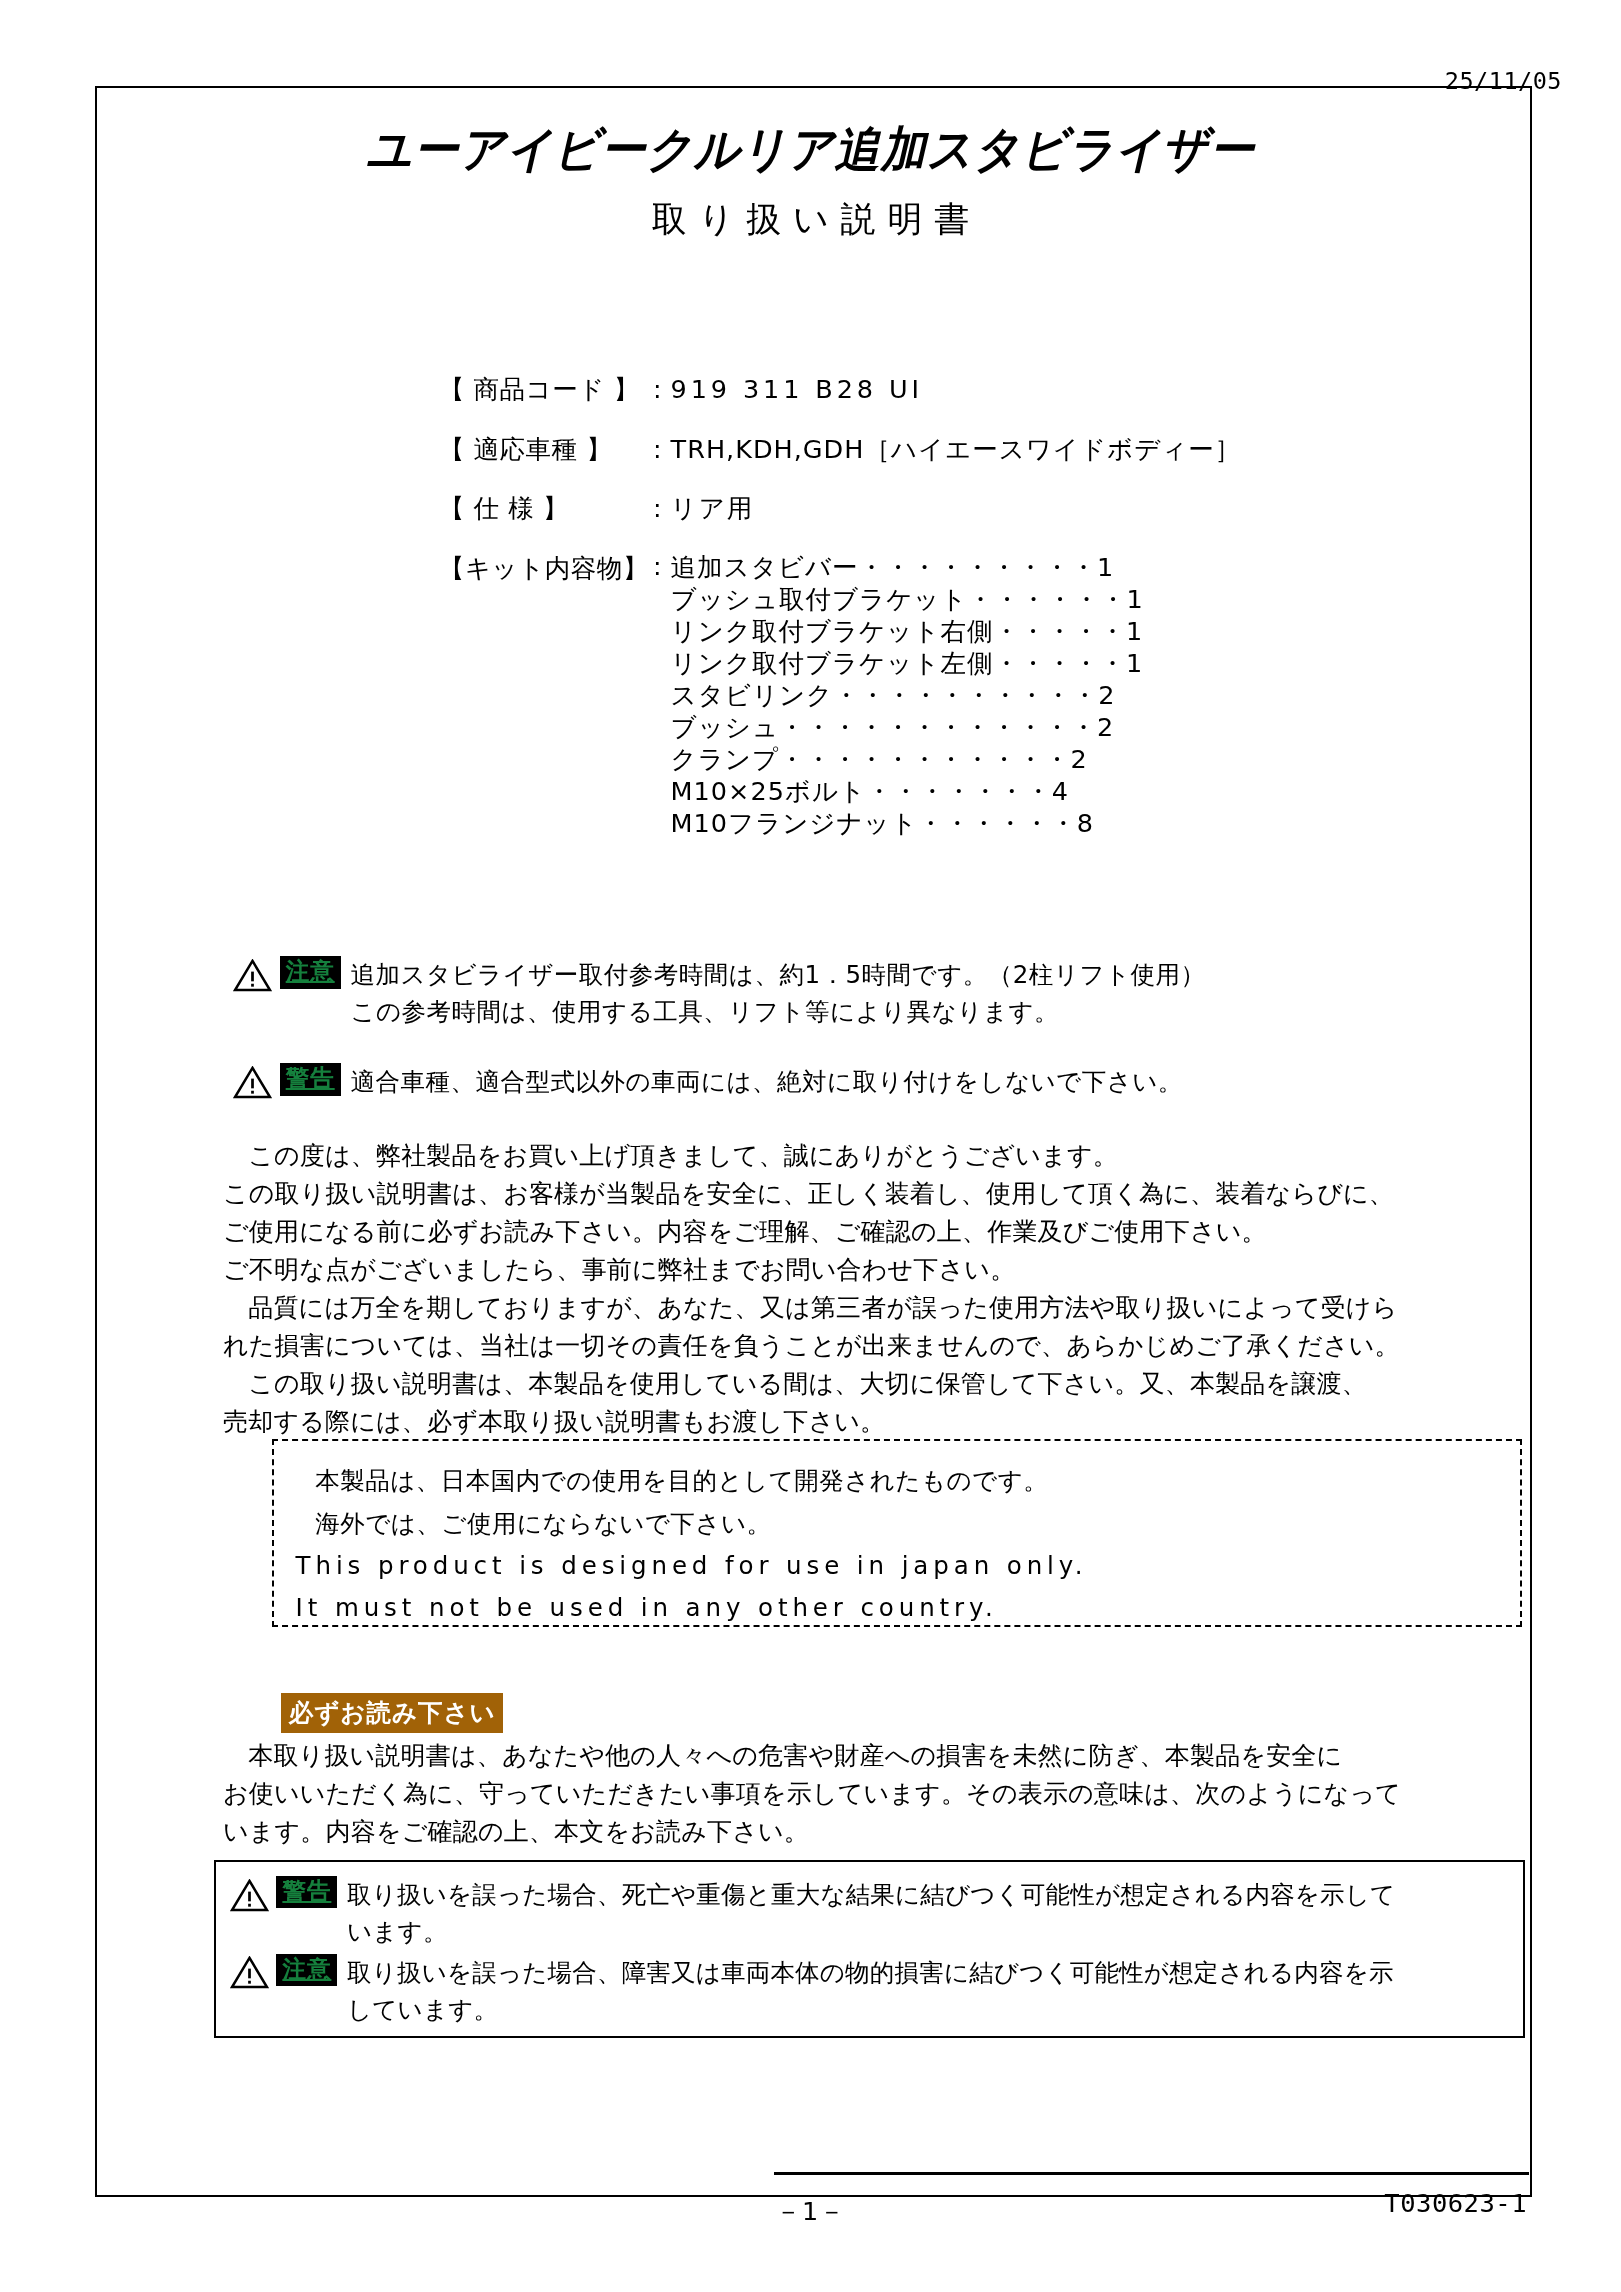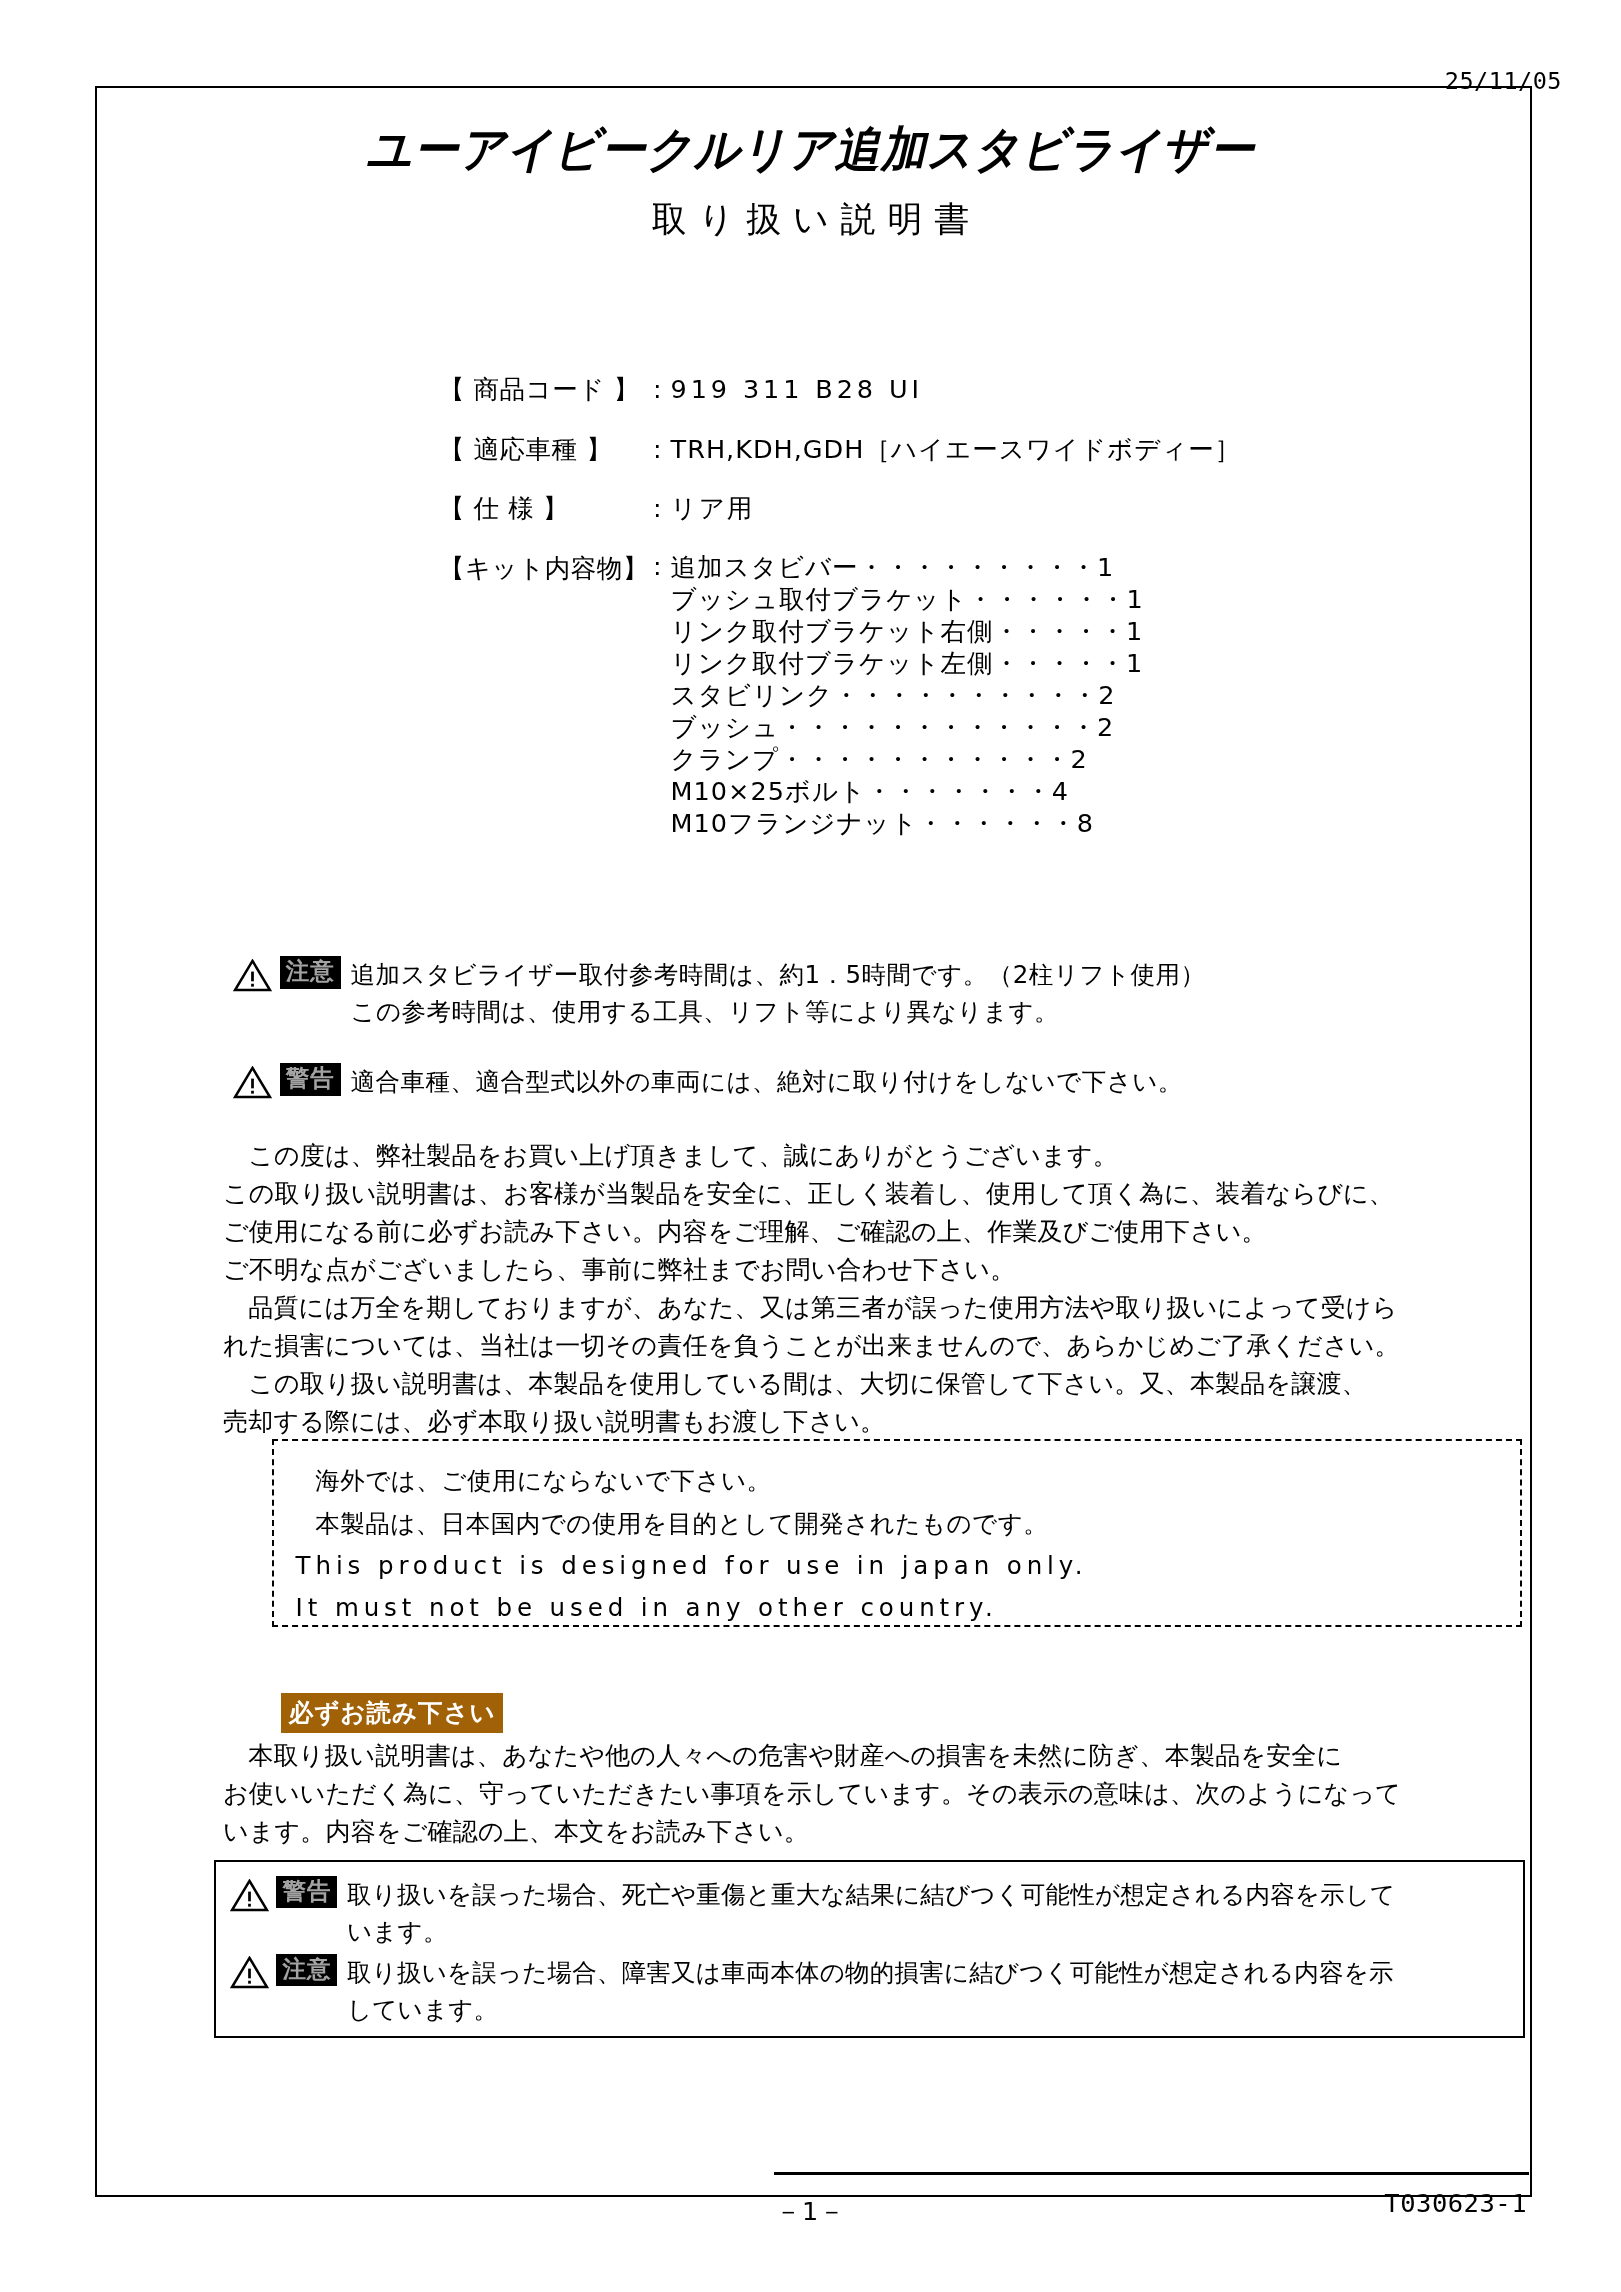--- a/index.html
+++ b/index.html
@@ -123,28 +123,29 @@
   .tri-icon {
     flex: 0 0 auto;
     width: 39px;
     height: 33px;
     margin-right: 7.8px;
     margin-top: 2.9px;
   }
   .badge {
     flex: 0 0 auto;
     background: #000;
-    color: #a3a3a3;
+    color: #15803d;
     font-size: 23.5px;
     font-weight: bold;
     line-height: 1.18;
     padding: 2px 5.9px 2.9px 5.9px;
     letter-spacing: 1px;
     margin-right: 9.8px;
     white-space: nowrap;
+    text-decoration: underline;
   }
   .notice-text {
     font-size: 24.5px;
     line-height: 37px;
     letter-spacing: 0.5px;
     white-space: pre-line;
   }
 
   
   .body-block {
@@ -337,22 +338,22 @@
 この取り扱い説明書は、お客様が当製品を安全に、正しく装着し、使用して頂く為に、装着ならびに、
 ご使用になる前に必ずお読み下さい。内容をご理解、ご確認の上、作業及びご使用下さい。
 ご不明な点がございましたら、事前に弊社までお問い合わせ下さい。</p>
     <p class="body-para">　品質には万全を期しておりますが、あなた、又は第三者が誤った使用方法や取り扱いによって受けら
 れた損害については、当社は一切その責任を負うことが出来ませんので、あらかじめご了承ください。</p>
     <p class="body-para">　この取り扱い説明書は、本製品を使用している間は、大切に保管して下さい。又、本製品を譲渡、
 売却する際には、必ず本取り扱い説明書もお渡し下さい。</p>
   </div>
 
   <div class="japan-box">
+    <div class="japan-jp">本製品は、日本国内での使用を目的として開発されたものです。</div>
     <div class="japan-jp">海外では、ご使用にならないで下さい。</div>
-    <div class="japan-jp">本製品は、日本国内での使用を目的として開発されたものです。</div>
     <div class="japan-en">This product is designed for use in japan only.</div>
     <div class="japan-en">It must not be used in any other country.</div>
   </div>
 
   <div class="mustread-badge">必ずお読み下さい</div>
   <div class="mustread-text">　本取り扱い説明書は、あなたや他の人々への危害や財産への損害を未然に防ぎ、本製品を安全に
 お使いいただく為に、守っていただきたい事項を示しています。その表示の意味は、次のようになって
 います。内容をご確認の上、本文をお読み下さい。</div>
 
   <div class="def-box">

